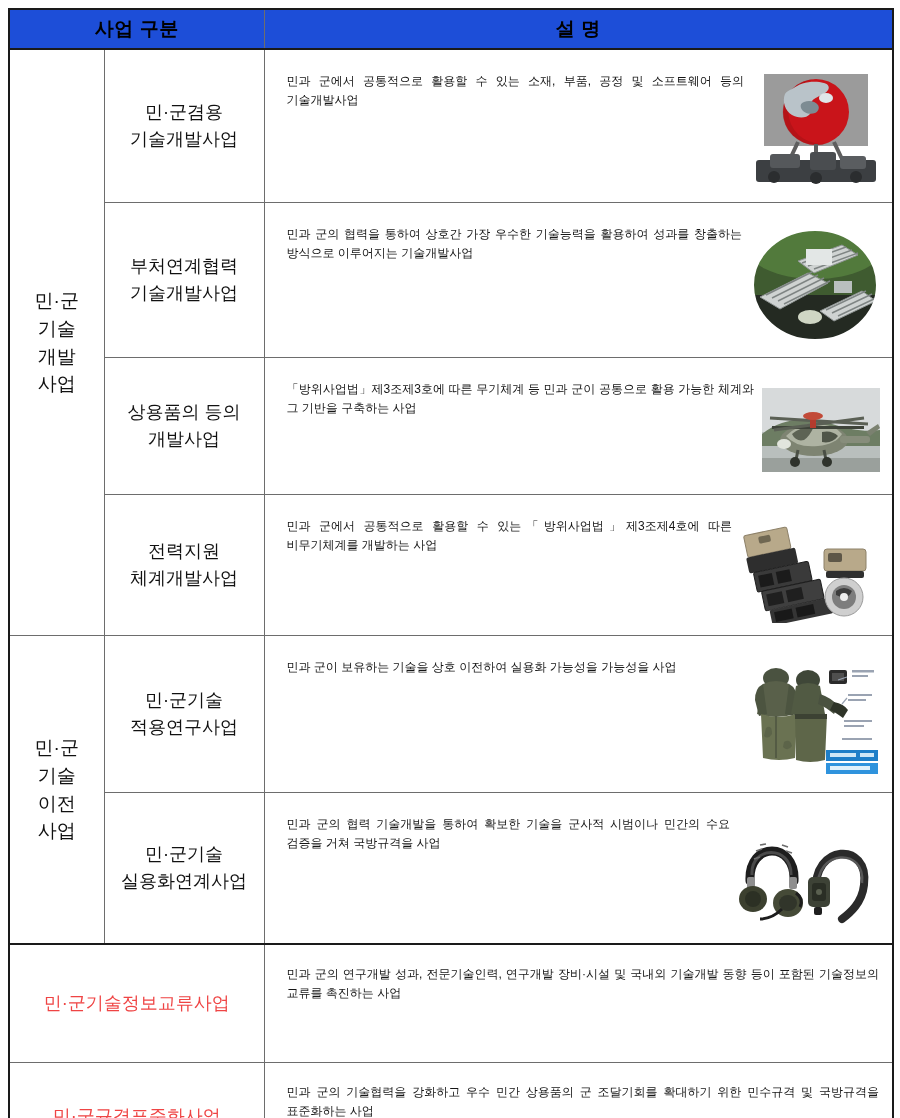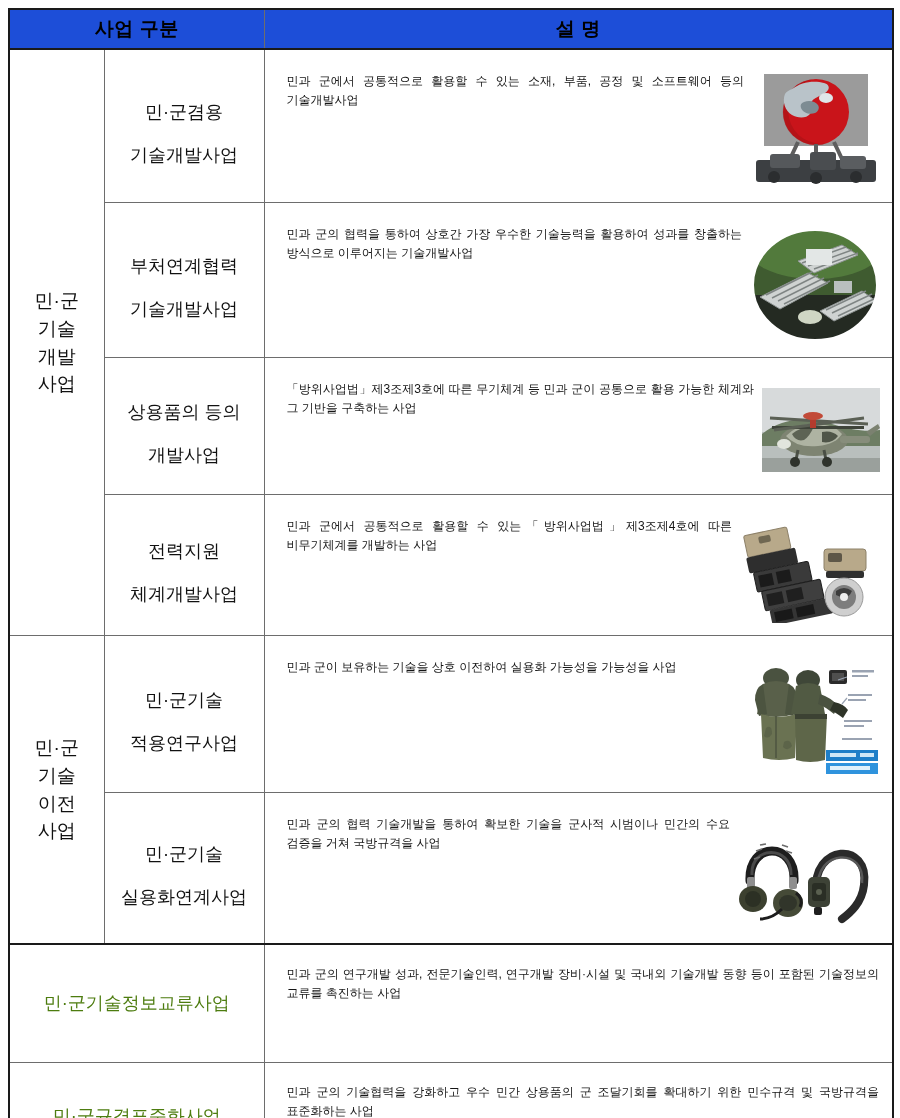--- a/index.html
+++ b/index.html
@@ -69,28 +69,28 @@
   td.cat-cell .stack-line { display: block; white-space: nowrap; }
 
   
   td.sub-cell {
     text-align: center;
     font-size: 18px;
     line-height: 1.5;
     color: #111111;
     padding: 2px 3px;
   }
-  td.sub-cell .sub-line { display: block; white-space: nowrap; margin-top: 16px; }
+  td.sub-cell .sub-line { display: block; white-space: nowrap; }
 
   
   td.wide-cat-cell {
     text-align: center;
     font-size: 18px;
     line-height: 1.4;
-    color: #4d7c0f;
+    color: #ef4444;
     border-left: none;
     padding: 0 2px;
     white-space: nowrap;
   }
 
   
   td.desc-cell {
     position: relative;
     border-right: none;
     padding: 10px 12px 10px 10px;

